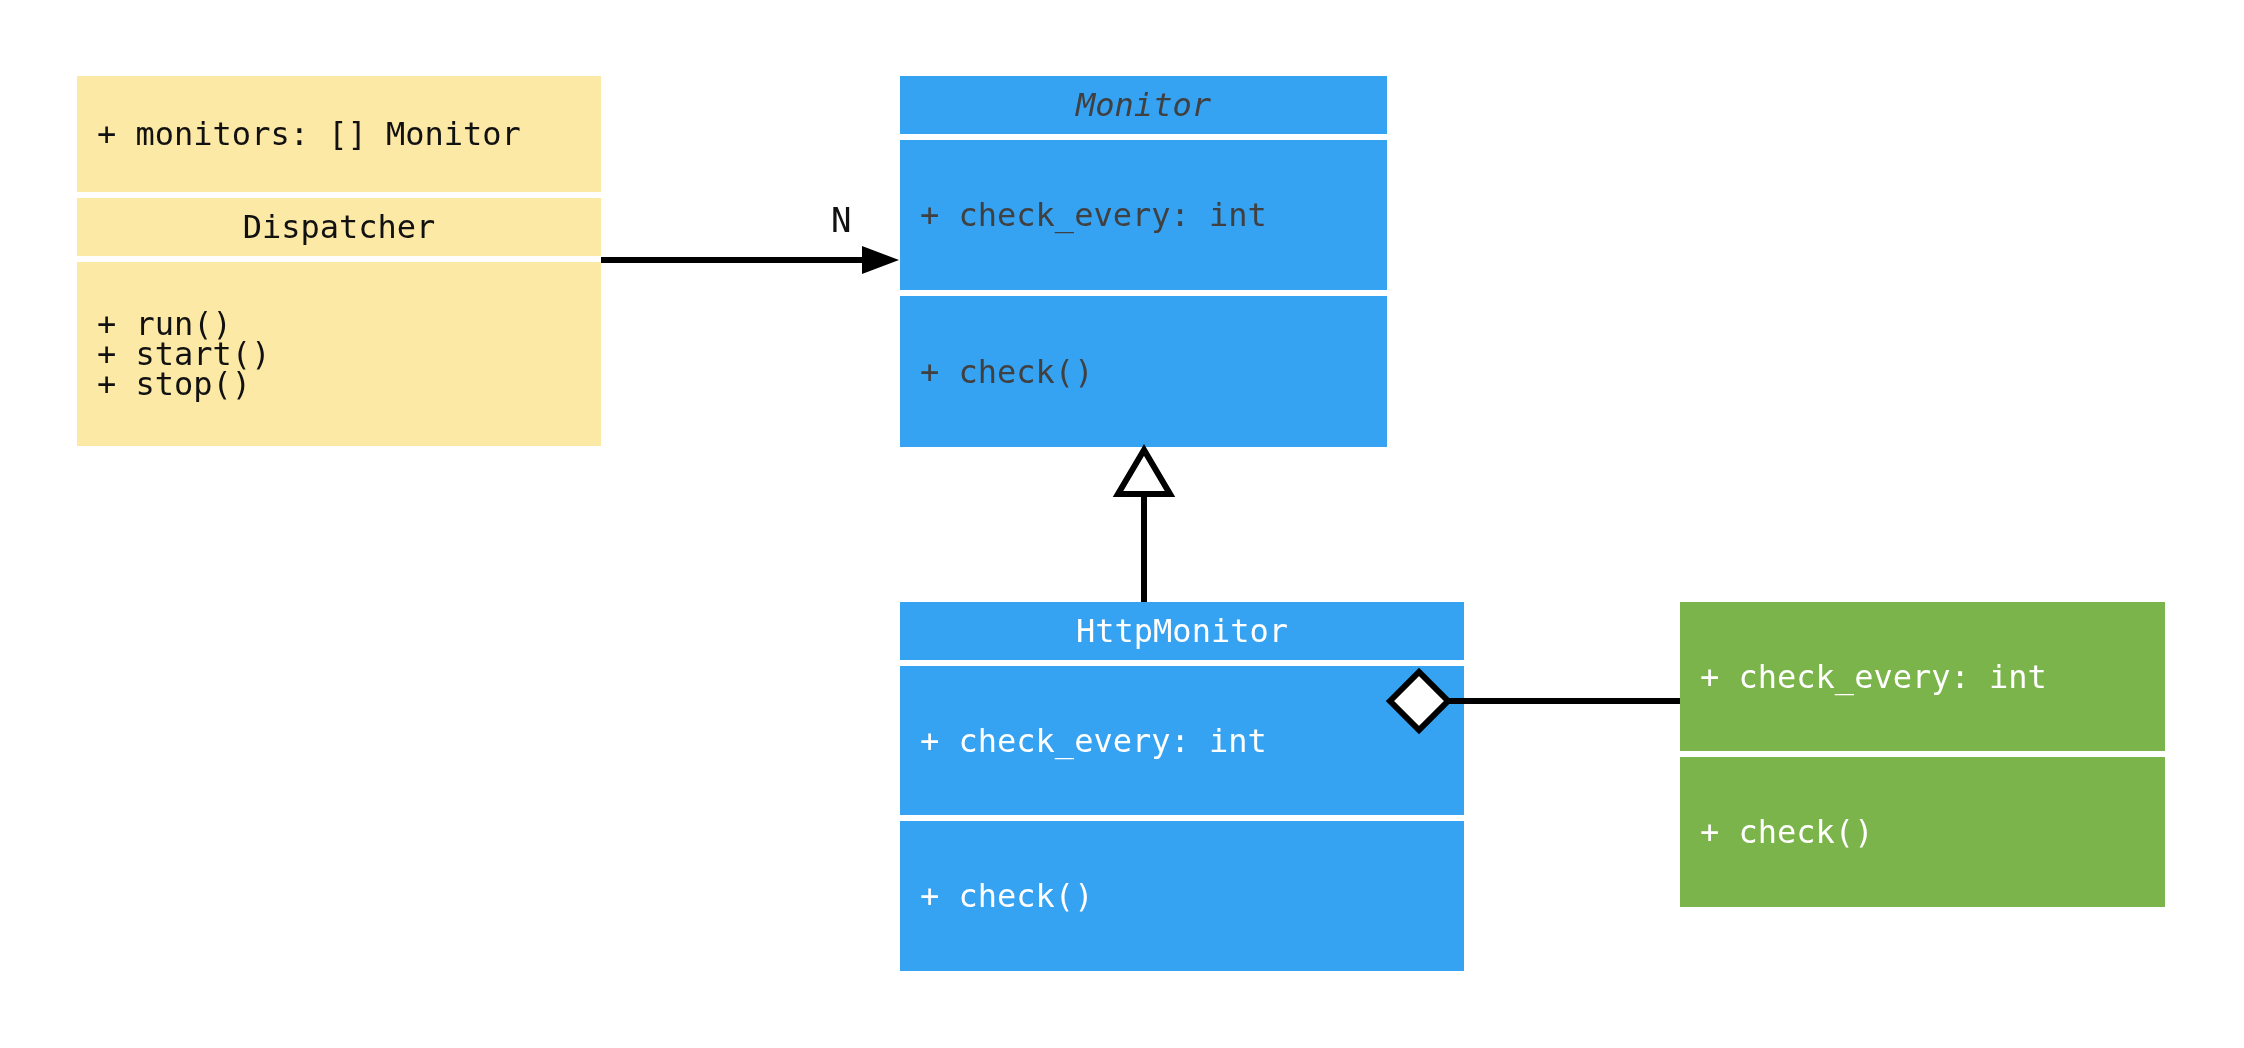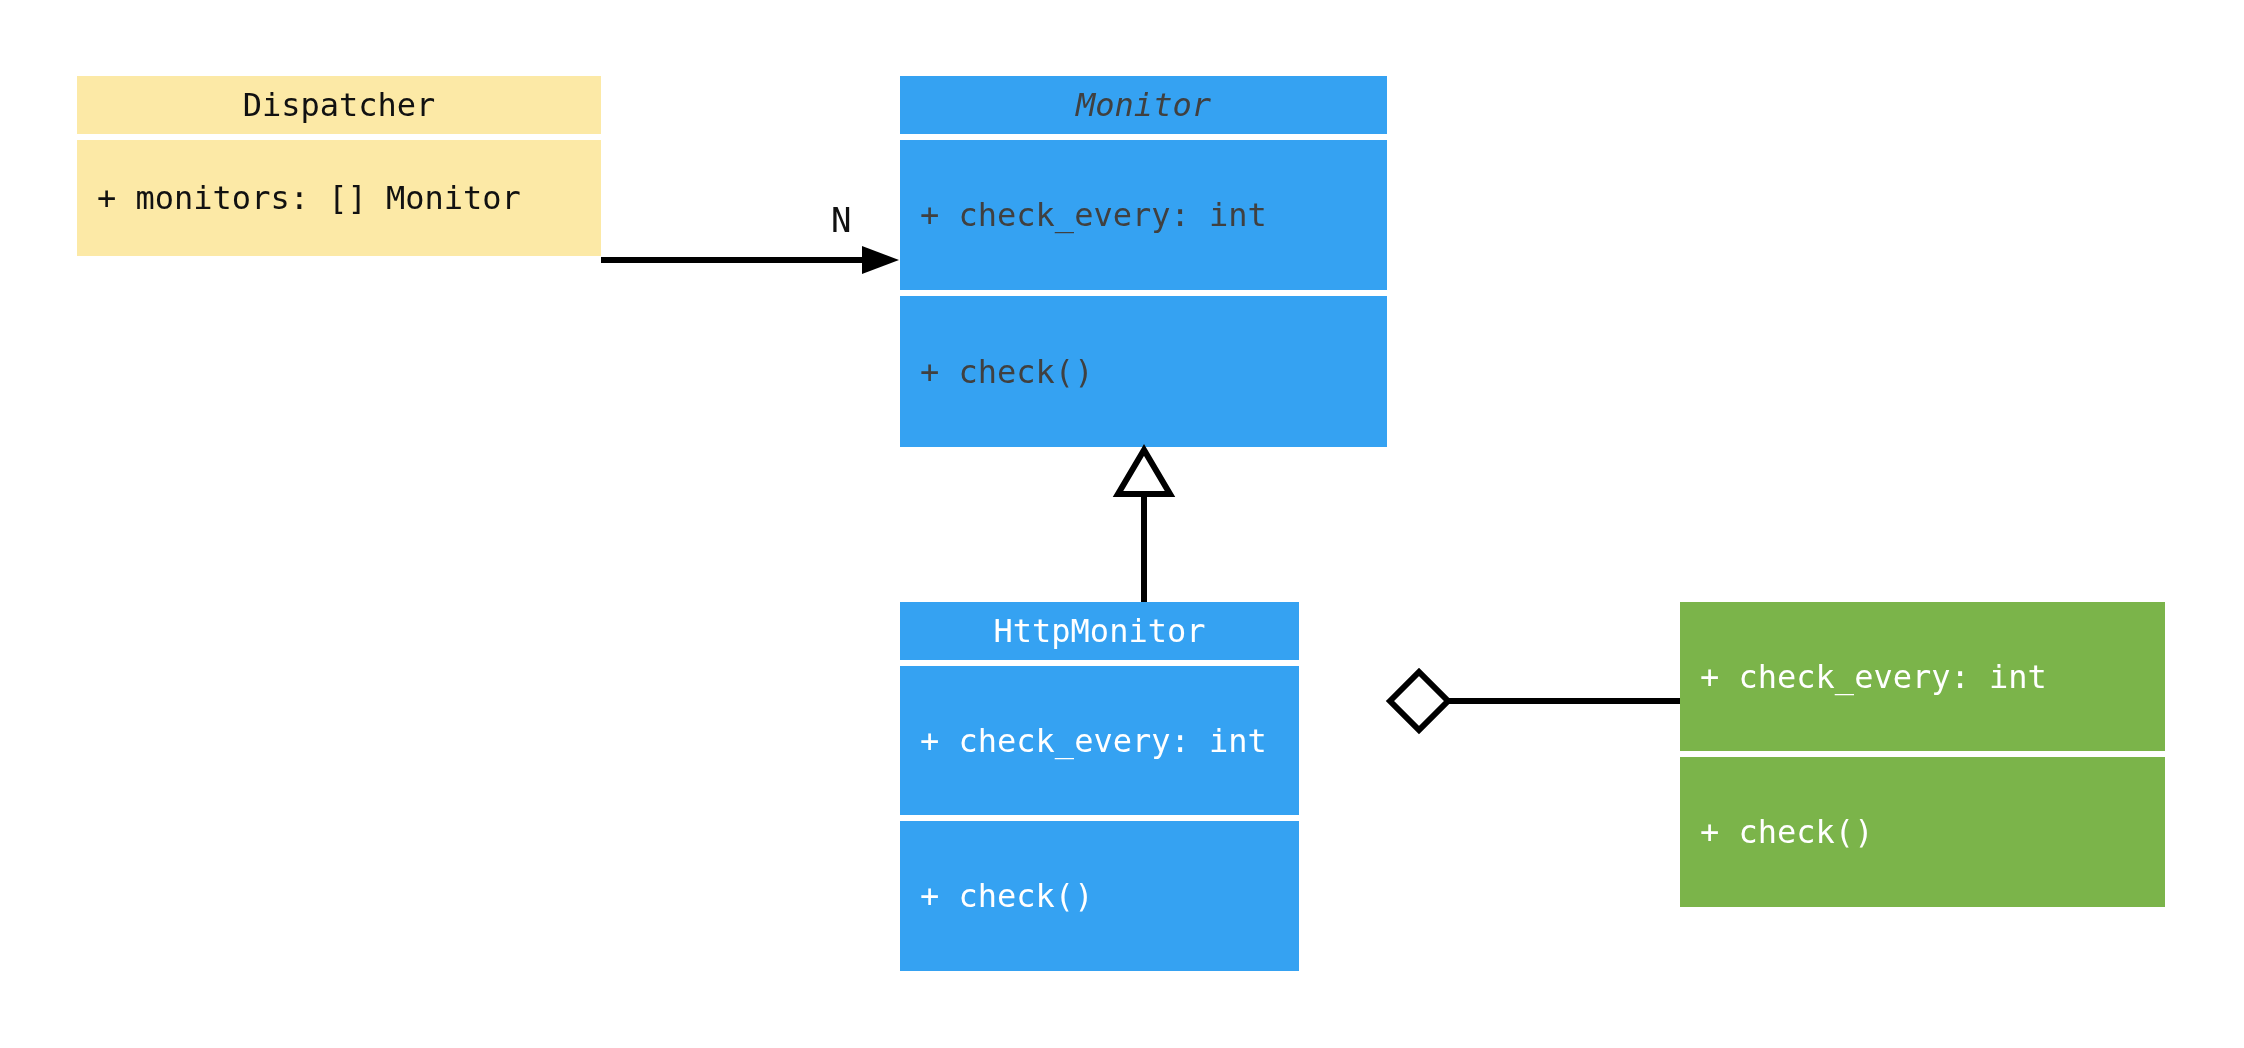--- a/index.html
+++ b/index.html
@@ -42,21 +42,21 @@
   #cls-dispatcher .attrs   { height:116px; background:#FCE9A6; }
   #cls-dispatcher .methods { height:184px; background:#FCE9A6; }
 
   
   #cls-monitor { left:900px; top:76px; width:487px; color:#404040; }
   #cls-monitor .title   { height:58px;  background:#35A2F2; }
   #cls-monitor .attrs   { height:150px; background:#35A2F2; }
   #cls-monitor .methods { height:151px; background:#35A2F2; }
 
   
-  #cls-http-monitor { left:900px; top:602px; width:399px; color:#ffffff; }
+  #cls-http-monitor { left:900px; top:602px; width:564px; color:#ffffff; }
   #cls-http-monitor .title   { height:58px;  background:#35A2F2; }
   #cls-http-monitor .attrs   { height:149px; background:#35A2F2; }
   #cls-http-monitor .methods { height:150px; background:#35A2F2; }
 
   
   #cls-http-client { left:1680px; top:602px; width:485px; color:#ffffff; }
   #cls-http-client .title   { height:58px;  background:#7BB44A; }
   #cls-http-client .attrs   { height:149px; background:#7BB44A; }
   #cls-http-client .methods { height:150px; background:#7BB44A; }
 
@@ -72,25 +72,30 @@
     line-height:34px;
     color:#111111;
   }
 </style>
 </head>
 <body>
 
 <div id="canvas">
 
   <div class="uml-class" id="cls-dispatcher">
+    <div class="compartment attrs" style="background-color: rgb(252, 233, 166);">
+      <div class="member">+ monitors: [] Monitor</div>
+    </div>
     <div class="compartment title" style="background-color: rgb(252, 233, 166);">
       <span class="title-text">Dispatcher</span>
     </div>
-    <div class="compartment attrs" style="background-color: rgb(252, 233, 166);">
-      <div class="member">+ monitors: [] Monitor</div>
+    <div class="compartment methods" style="background-color: rgb(252, 233, 166);">
+      <div class="member">+ run()</div>
+      <div class="member">+ start()</div>
+      <div class="member">+ stop()</div>
     </div>
   </div>
 
   <div class="uml-class" id="cls-monitor">
     <div class="compartment title" style="background-color: rgb(53, 162, 242);">
       <span class="title-text italic">Monitor</span>
     </div>
     <div class="compartment attrs" style="background-color: rgb(53, 162, 242);">
       <div class="member">+ check_every: int</div>
     </div>

